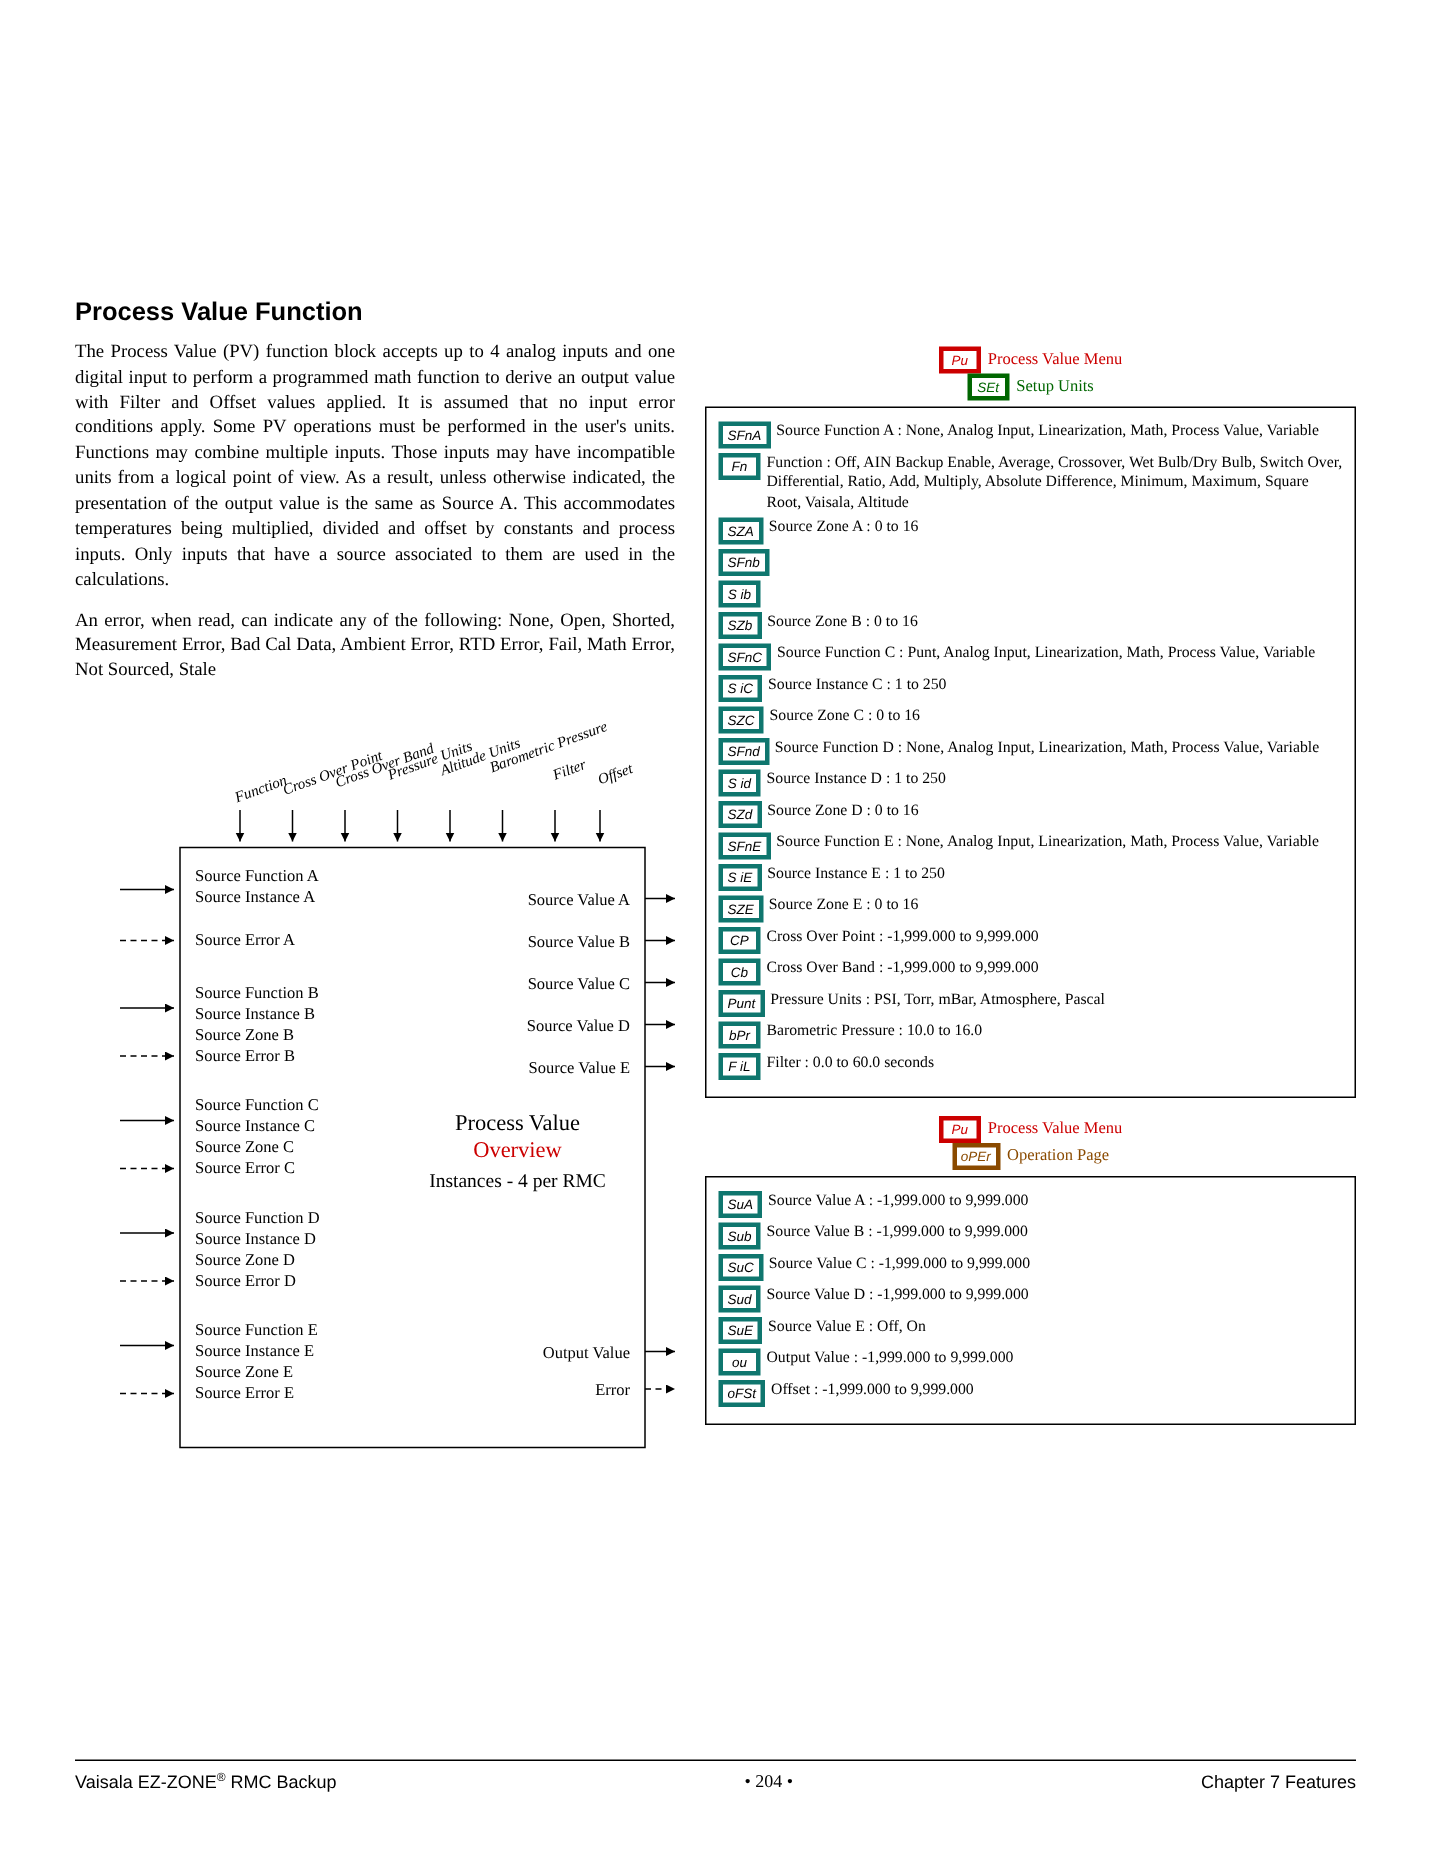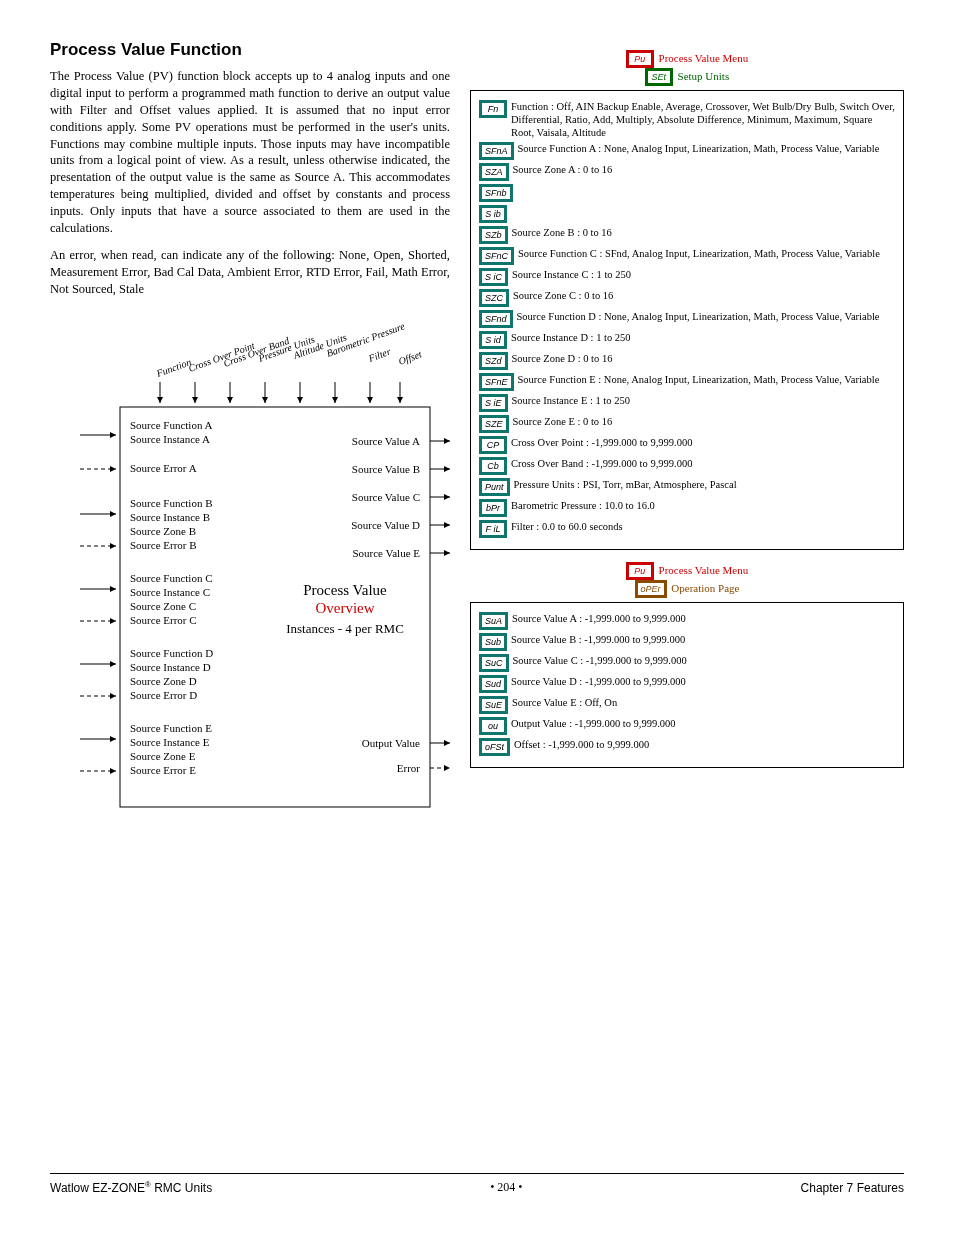--- a/index.html
+++ b/index.html
@@ -14,20 +14,21 @@
   }
   .page {
     display: flex;
     flex-direction: column;
     min-height: 1155px;
   }
   .content {
     display: flex;
     gap: 20px;
     flex: 1;
+    align-items: center;
   }
   .left-col {
     flex: 0 0 400px;
   }
   .right-col {
     flex: 1;
   }
   h2.section-title {
     font-family: Arial, Helvetica, sans-serif;
     font-weight: bold;
@@ -213,44 +214,44 @@
 
     <div class="right-col">
       <div class="menu-header">
         <span class="code-box" style="border-color:#c00;color:#c00">Pu</span>
         <span class="pv">Process Value Menu</span><br>
         <span class="code-box" style="border-color:#006600;color:#006600">SEt</span>
         <span class="setup">Setup Units</span>
       </div>
       <div class="menu-box" id="setup-box">
           <div class="menu-item">
+            <span class="code-box">SFnA</span>
+            <span class="txt">Source Function A : None, Analog Input,  Linearization, Math, Process Value, Variable</span>
+          </div>
+          <div class="menu-item">
             <span class="code-box">Fn</span>
             <span class="txt">Function : Off, AIN Backup Enable, Average, Crossover, Wet Bulb/Dry Bulb, Switch Over, Differential, Ratio, Add, Multiply, Absolute Difference, Minimum, Maximum, Square Root, Vaisala, Altitude</span>
           </div>
           <div class="menu-item">
-            <span class="code-box">SFnA</span>
-            <span class="txt">Source Function A : None, Analog Input,  Linearization, Math, Process Value, Variable</span>
-          </div>
-          <div class="menu-item">
             <span class="code-box">SZA</span>
             <span class="txt">Source Zone A : 0 to 16</span>
           </div>
           <div class="menu-item">
             <span class="code-box">SFnb</span>
           </div>
           <div class="menu-item">
             <span class="code-box">S ib</span>
           </div>
           <div class="menu-item">
             <span class="code-box">SZb</span>
             <span class="txt">Source Zone B : 0 to 16</span>
           </div>
           <div class="menu-item">
             <span class="code-box">SFnC</span>
-            <span class="txt">Source Function C : SFnd, Analog Input,  Linearization, Math, Process Value, Variable</span>
+            <span class="txt">Source Function C : Punt, Analog Input,  Linearization, Math, Process Value, Variable</span>
           </div>
           <div class="menu-item">
             <span class="code-box">S iC</span>
             <span class="txt">Source Instance C : 1 to 250</span>
           </div>
           <div class="menu-item">
             <span class="code-box">SZC</span>
             <span class="txt">Source Zone C : 0 to 16</span>
           </div>
           <div class="menu-item">
@@ -333,18 +334,18 @@
           <div class="menu-item">
             <span class="code-box">oFSt</span>
             <span class="txt">Offset : -1,999.000 to 9,999.000</span>
           </div>
         </div>
     </div>
   </div>
 
   <div class="footer">
     <div>
-      <span>Watlow EZ-ZONE</span><sup>®</sup><span> RMC Units</span>
+      <span>Vaisala EZ-ZONE</span><sup>®</sup><span> RMC Backup</span>
     </div>
     <div class="mid">•  204  •</div>
     <div>Chapter 7 Features</div>
   </div>
 </div>
 
 </body></html>

